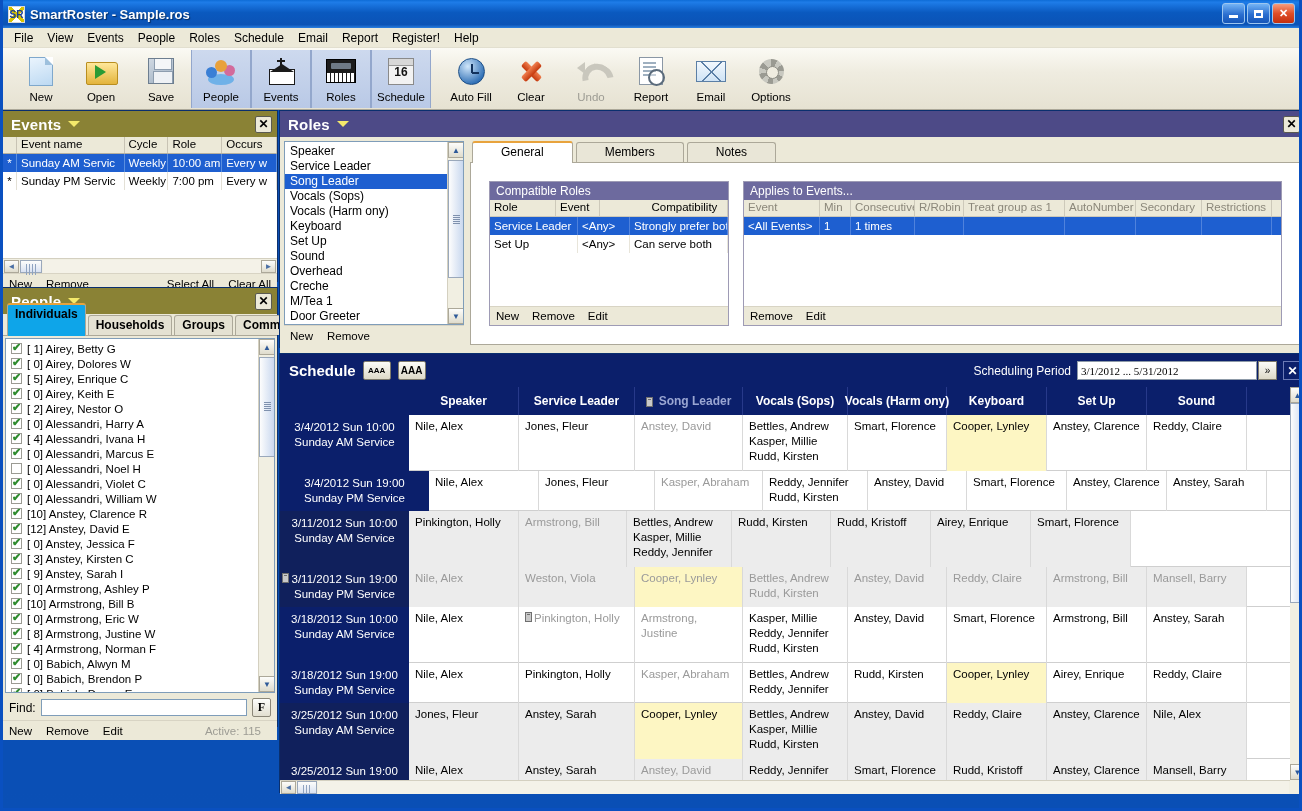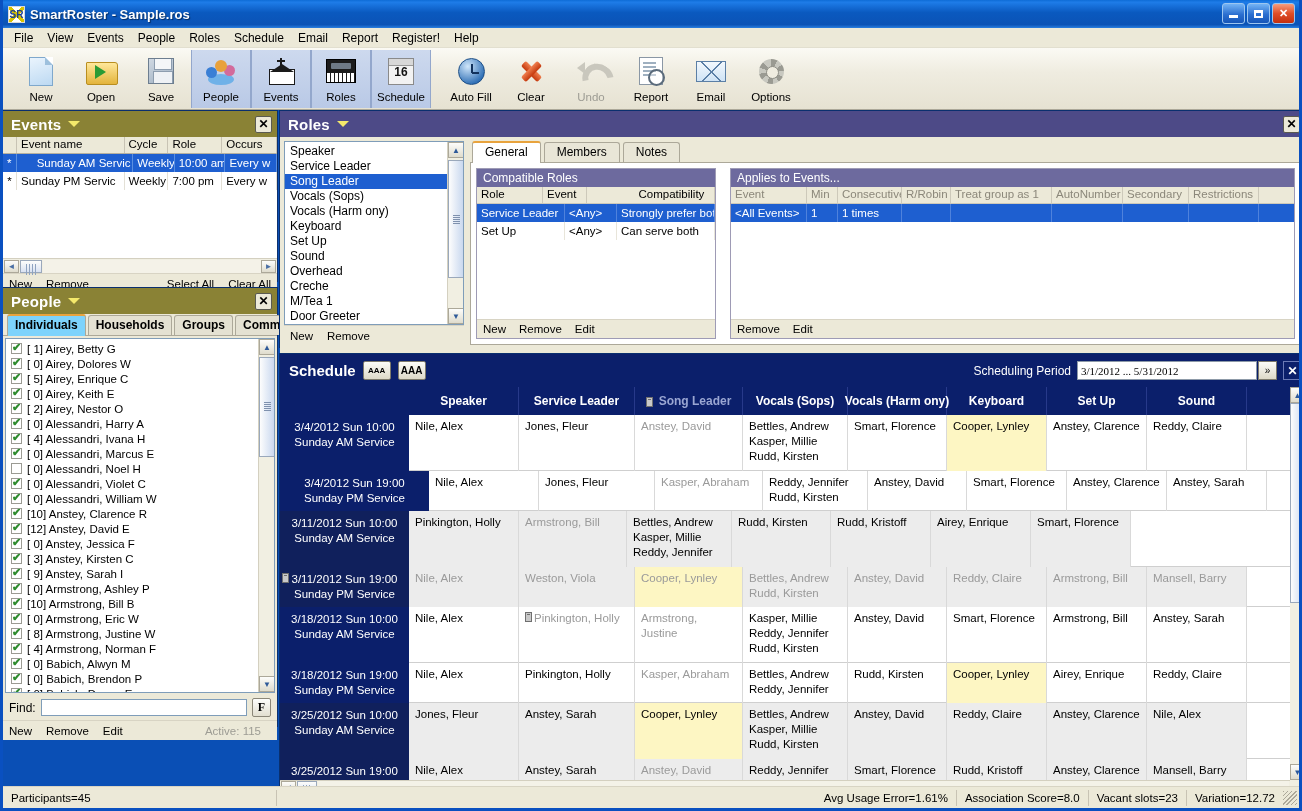--- a/index.html
+++ b/index.html
@@ -193,22 +193,22 @@
   .flink { cursor: pointer; color: #000; }
   .flink.dis { color: #9d9c94; }
 
   
   #people-panel { left: 0; top: 177px; width: 275px; height: 440px; border-left: none; }
   .tabs { display: flex; align-items: flex-end; height: 22px; padding-left: 4px;
           background: #ece9d8; border-bottom: 1px solid #aca899; }
   .tab { padding: 2px 7px 3px; font-size: 12px; font-weight: bold; background: #e4e1d2;
          border: 1px solid #aca899; border-bottom: none; border-radius: 3px 3px 0 0;
          margin-right: 2px; cursor: pointer; color: #000; }
-  .tab.active { background: #7dd3fc; border-top: 2px solid #e8a33d; position: relative; top: 1px;
-                padding-bottom: 4px; }
+  .tab.active { background: #0ea5e9; border-top: 2px solid #e8a33d; position: relative; top: 1px;
+                padding-bottom: 15px; }
   .plist { background: #fff; overflow: hidden; position: relative; }
   .pitem { display: flex; align-items: center; height: 15px; padding-left: 5px; font-size: 11.5px;
            white-space: nowrap; }
   .cbx { width: 11px; height: 11px; border: 1px solid #9b9b93; background: #fff;
          margin-right: 5px; position: relative; flex: 0 0 auto; }
   .cbx.on:after { content: "✔"; position: absolute; left: 0px; top: -3px; font-size: 11px;
                   color: #2e8b2e; font-weight: bold; }
   .vscroll { position: absolute; right: 0; top: 0; width: 16px; bottom: 0;
              background: #f1efe2; border-left: 1px solid #d4d0c0; }
   .vs-btn { width: 16px; height: 16px; background: linear-gradient(180deg,#fdfdfb,#dfdccd);
@@ -229,25 +229,25 @@
   
   #roles-panel { left: 276px; top: 0; width: 1026px; height: 238px; border-right: none; }
   .roles-body { display: flex; height: 212px; background: #ece9d8; padding: 4px; gap: 6px; }
   .roles-left { width: 180px; display: flex; flex-direction: column; }
   .rolelist { flex: 1; background: #fff; border: 1px solid #7f9db9; position: relative;
               overflow: hidden; }
   .rl-item { height: 15px; padding: 0 5px; font-size: 12px; line-height: 15px; white-space: nowrap; }
   .rl-item.sel { background: #1e5fd0; color: #fff; }
   .roles-right { flex: 1; display: flex; flex-direction: column; }
   .rr-tabs { display: flex; align-items: flex-end; height: 21px; padding-left: 2px; }
-  .rtab { padding: 2px 12px 3px; font-size: 12px; background: #e9e6d7; border: 1px solid #aca899;
+  .rtab { padding: 2px 28px 3px; font-size: 12px; background: #e9e6d7; border: 1px solid #aca899;
           border-bottom: none; border-radius: 3px 3px 0 0; margin-right: 3px; cursor: pointer; }
   .rtab.active { background: #fff; border-top: 2px solid #e8a33d; padding-bottom: 4px;
                  position: relative; top: 1px; }
-  .rr-body { flex: 1; background: #fff; border: 1px solid #aca899; display: flex; padding: 5px; gap: 14px; }
+  .rr-body { flex: 1; background: #fff; border: 1px solid #aca899; display: flex; padding: 18px; gap: 14px; }
   .grpbox { display: flex; flex-direction: column; border: 1px solid #9e9bb5; }
   .grpbox-t { background: #6d6a9e; color: #fff; font-size: 12px; padding: 2px 6px; }
   .grpbox-grid { flex: 1; background: #fff; overflow: hidden; }
   .bh { display: flex; background: #ece9d8; height: 17px; border-bottom: 1px solid #cdc9ba; }
   .bh .c { border-right: 1px solid #cdc9ba; font-size: 11.5px; padding: 1px 4px;
            color: #000; white-space: nowrap; overflow: hidden; }
   .bh.gray .c { color: #8b877a; }
   .br { display: flex; height: 18px; }
   .br .c { border-right: 1px solid #e8e5da; font-size: 11.5px; padding: 1px 4px; line-height: 16px;
            white-space: nowrap; overflow: hidden; }
@@ -469,21 +469,21 @@
         <div class="grid-head" id="ev-head">
             <div class="gh" style="width: 14px;"></div>
             <div class="gh" style="width: 108px;">Event name</div>
             <div class="gh" style="width: 44px;">Cycle</div>
             <div class="gh" style="width: 54px;">Role</div>
             <div class="gh" style="width: 55px;">Occurs</div>
           </div>
         <div id="ev-rows">
             <div class="grow sel">
               <div class="gc" style="width: 14px; text-align: center;">*</div>
-              <div class="gc" style="width: 108px; margin-left: 16px;">Sunday AM Servic</div>
+              <div class="gc" style="width: 108px;">Sunday AM Servic</div>
               <div class="gc" style="width: 44px;">Weekly</div>
               <div class="gc" style="width: 54px;">10:00 am</div>
               <div class="gc" style="width: 55px;">Every w</div>
             </div>
             <div class="grow">
               <div class="gc" style="width: 14px; text-align: center;">*</div>
               <div class="gc" style="width: 108px;">Sunday PM Servic</div>
               <div class="gc" style="width: 44px;">Weekly</div>
               <div class="gc" style="width: 54px;">7:00 pm</div>
               <div class="gc" style="width: 55px;">Every w</div>
@@ -1066,23 +1066,14 @@
           <div class="sb-thumb" style="width:20px;">
             <div style="height:100%;background:repeating-linear-gradient(90deg,#8fa3c0 0 1px,transparent 1px 3px);margin:3px 5px;"></div>
           </div>
           <div class="sb-track"></div>
         </div>
       </div>
     </div>
 
   </div>
 
-  <div class="statusbar">
-    <div class="sb-cell" style="width:274px;">Participants=45</div>
-    <div style="flex:1;"></div>
-    <div class="sb-cell">Avg Usage Error=1.61%</div>
-    <div class="sb-cell">Association Score=8.0</div>
-    <div class="sb-cell">Vacant slots=23</div>
-    <div class="sb-cell" style="border-right:none;">Variation=12.72</div>
-    <div class="sb-grip"></div>
-  </div>
 
 </div>
 
 </body></html>

